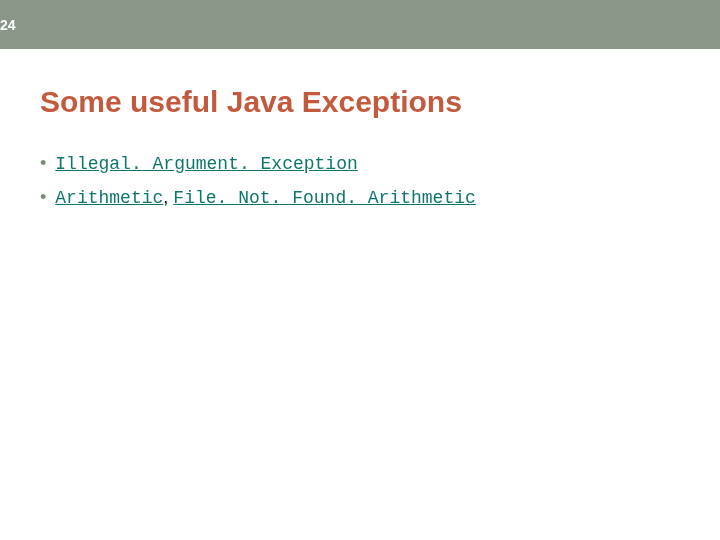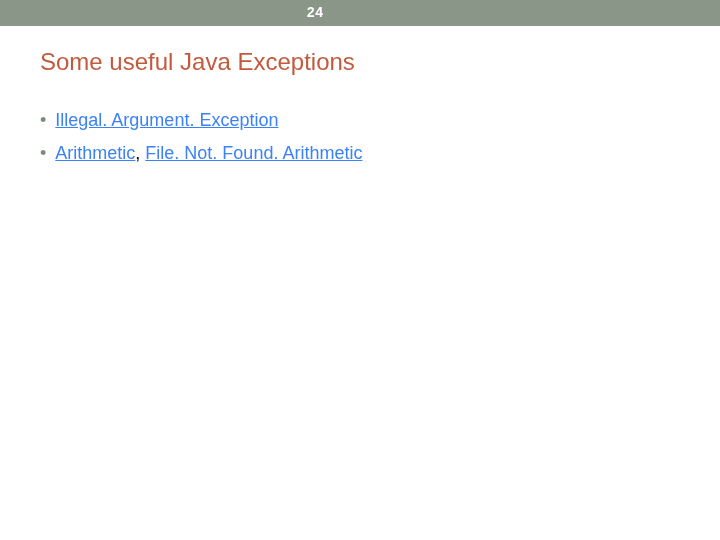--- a/index.html
+++ b/index.html
@@ -5,38 +5,37 @@
     * { margin: 0; padding: 0; box-sizing: border-box; }
     body {
       width: 720px;
       height: 540px;
       background: #ffffff;
       font-family: Arial, Helvetica, sans-serif;
       overflow: hidden;
     }
     .header-bar {
       width: 100%;
-      height: 26px;
+      height: 49px;
       background: #8a9688;
       display: flex;
       align-items: center;
-      justify-content: center;
+      justify-content: flex-start;
       padding-right: 90px;
-      font-family: Liberation Mono, monospace;
     }
     .page-number {
       color: #ffffff;
       font-size: 14px;
       font-weight: bold;
     }
     .title {
       color: #c35a3e;
-      font-size: 24px;
-      font-weight: 400;
-      margin-top: 22px;
+      font-size: 30px;
+      font-weight: 700;
+      margin-top: 36px;
       margin-left: 40px;
       margin-bottom: 30px;
       font-family: Arial, Helvetica, sans-serif;
     }
     .bullet-list {
       list-style: none;
       margin-left: 40px;
     }
     .bullet-list li {
       color: #000;
@@ -45,21 +44,22 @@
       margin-bottom: 4px;
     }
     .bullet-list li::before {
       content: "• ";
       color: #7a8a78;
       font-size: 18px;
       margin-right: 4px;
     }
     .link-text {
       text-decoration: underline;
-      color: #3b82f6;
+      color: #0f766e;
+      font-family: Liberation Mono, monospace;
     }
     .comma {
       text-decoration: none;
     }
   </style>
 </head>
 <body>
 
 <div class="header-bar">
   <span class="page-number">24</span>

